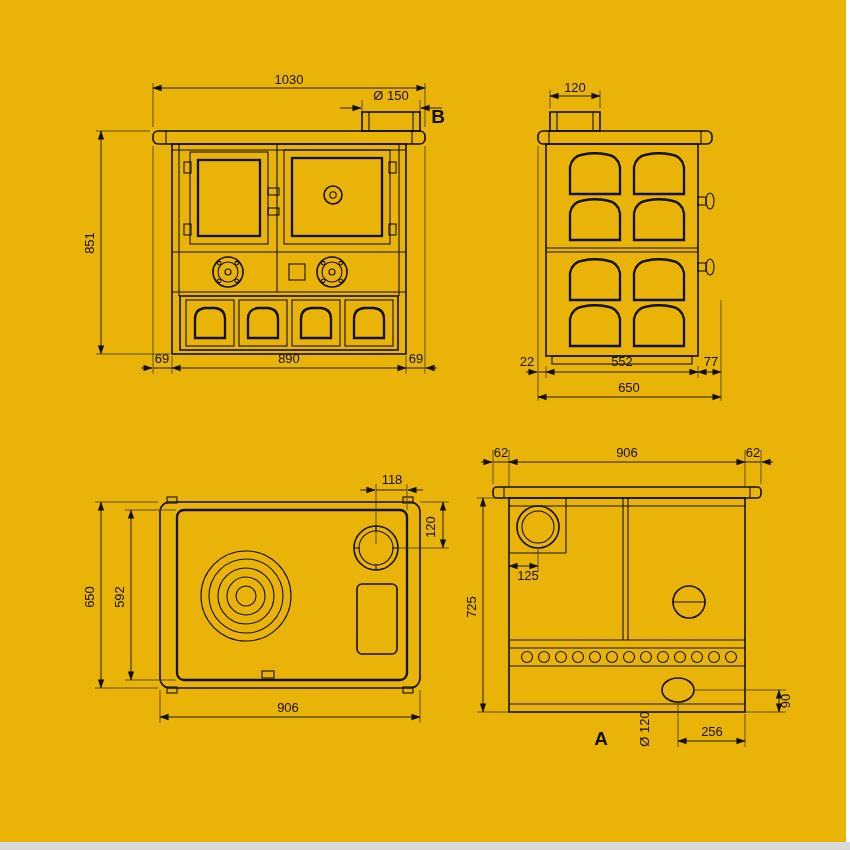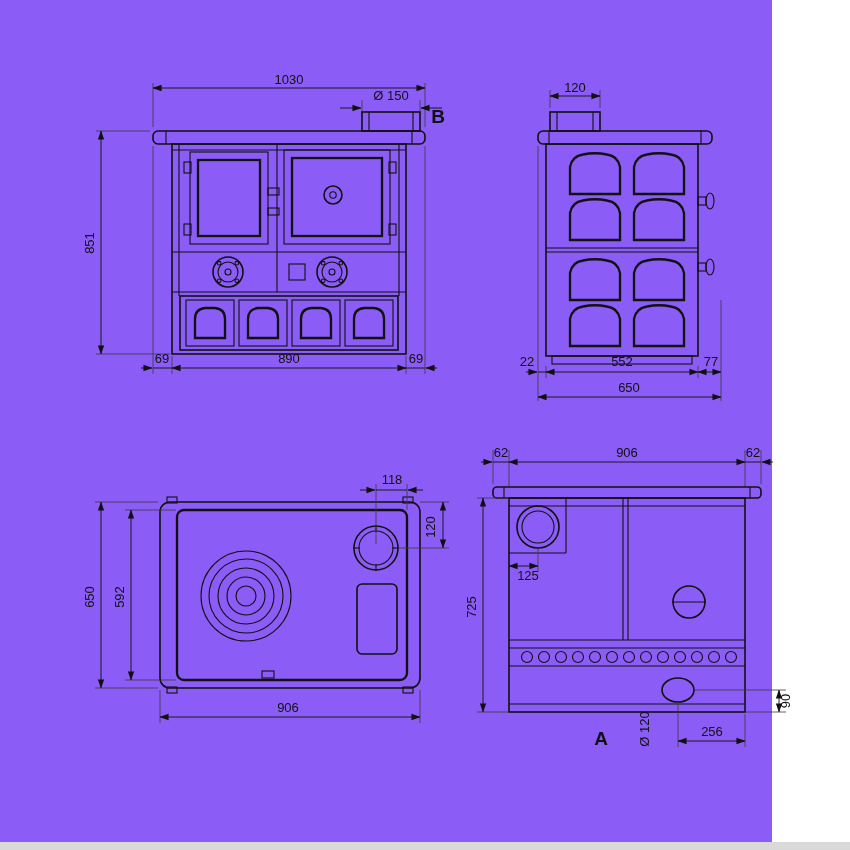--- a/index.html
+++ b/index.html
@@ -1,16 +1,16 @@
 <!DOCTYPE html>
 <html><head>
 <meta charset="utf-8">
 <style>
   html,body{margin:0;padding:0;background:#ffffff;width:850px;height:850px;overflow:hidden}
-  .sheet{position:relative;width:772px;height:850px;background:#8b5cf6;font-family:"Liberation Sans",sans-serif}
+  .sheet{position:relative;width:846px;height:850px;background:#eab308;font-family:"Liberation Sans",sans-serif}
   svg{display:block}
   svg text{font-family:"Liberation Sans",sans-serif;font-size:13px;fill:#111;text-anchor:middle}
   text.viewlabel{font-size:19px;font-weight:bold}
   .dim{stroke:#111;stroke-width:0.9;fill:none}
   .ext{stroke:#3a3a3a;stroke-width:0.8;fill:none}
   .ln{stroke:#111;stroke-width:1.1;fill:none}
   .md{stroke:#111;stroke-width:1.6;fill:none}
   .bd{stroke:#111;stroke-width:2.3;fill:none}
   .strip{position:absolute;left:0;bottom:0;width:850px;height:8px;background:#d9d9d9}
 </style>

